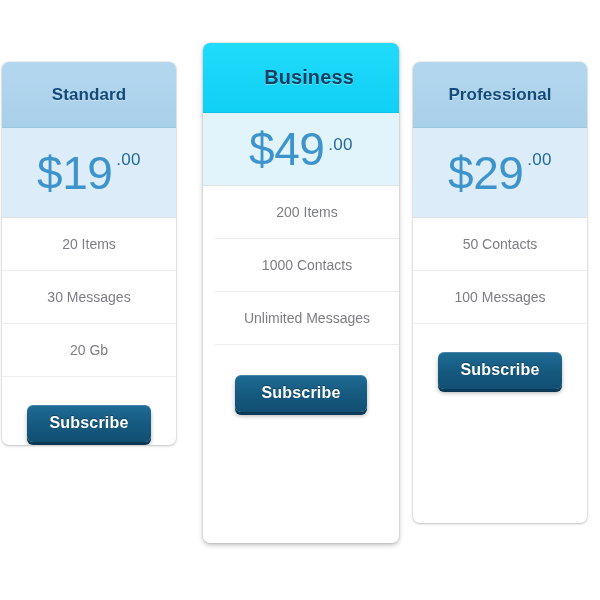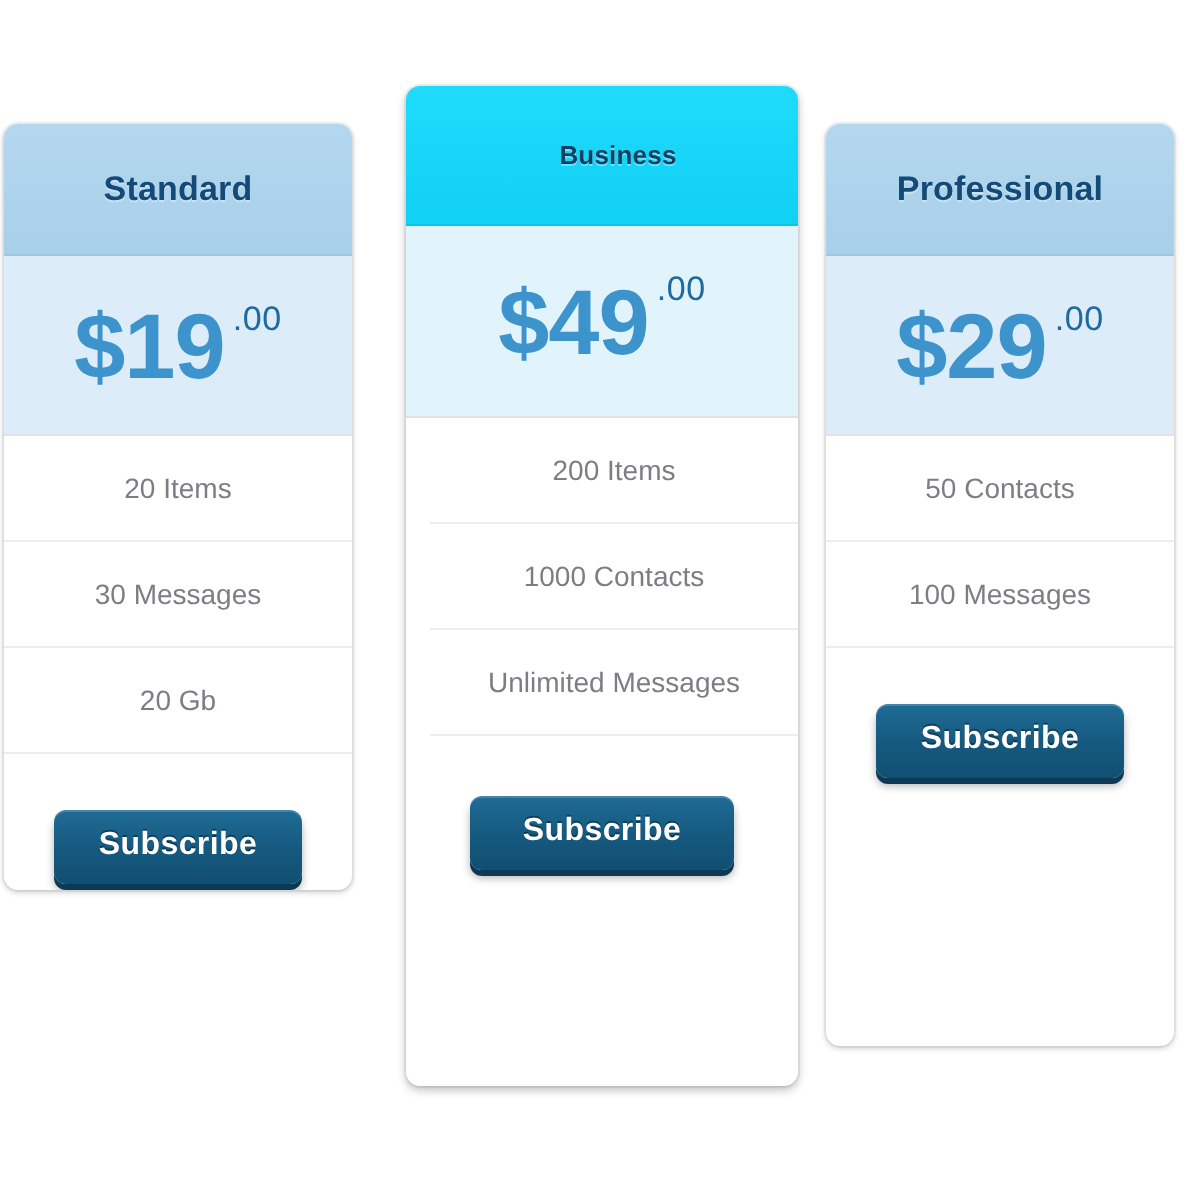--- a/index.html
+++ b/index.html
@@ -65,42 +65,42 @@
     border-bottom: 1px solid #0cc3e8;
   }
   .card-title {
     font-size: 17px;
     font-weight: bold;
     color: #134a77;
     letter-spacing: 0.1px;
     text-shadow: 0 1px 0 rgba(255,255,255,0.35);
   }
   .card-business .card-title {
-    font-size: 13px;
+    font-size: 20px;
     color: #123f62;
     padding-left: 16px;
   }
 
   
   .card-price {
     height: 90px;
     display: flex;
     align-items: center;
     justify-content: center;
     background: #dcedf9;
     border-bottom: 1px solid #e2e2e2;
     box-sizing: border-box;
   }
   .card-business .card-price {
     background: #e2f4fb;
-    height: 96px;
+    height: 73px;
   }
   .price-main {
     font-size: 46px;
-    font-weight: 700;
+    font-weight: 400;
     color: #3d93cc;
     line-height: 1;
     letter-spacing: -0.5px;
   }
   .price-cents {
     font-size: 17px;
     font-weight: 400;
     color: #1f6a9e;
     margin-left: 4px;
     align-self: flex-start;

